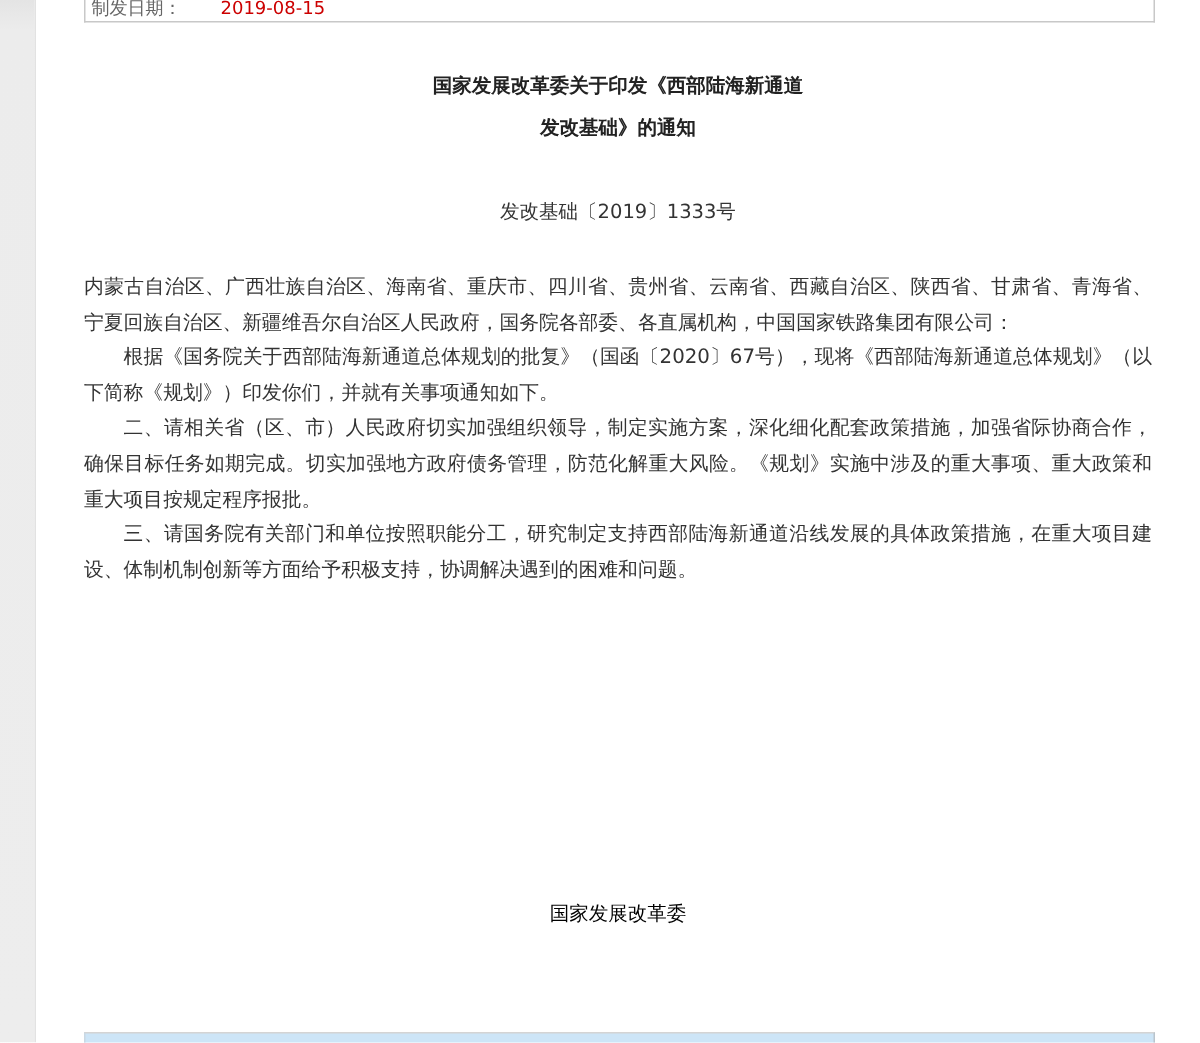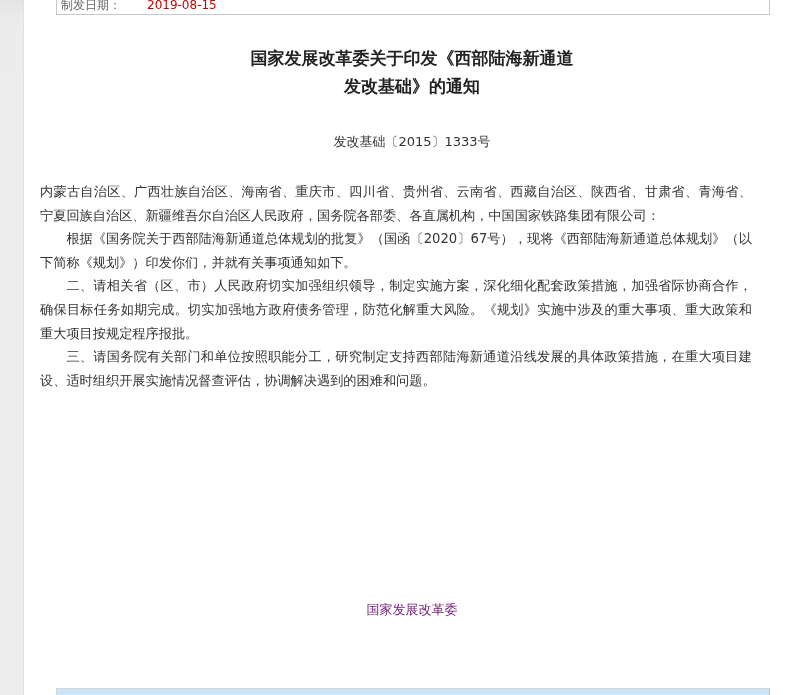--- a/index.html
+++ b/index.html
@@ -17,36 +17,36 @@
   .meta-box {
     position: absolute; left: 56px; top: -4px; width: 712px; height: 18px;
     border-left: 1px solid #c8c8c8; border-right: 1px solid #c8c8c8; border-bottom: 1px solid #c8c8c8;
     background: #ffffff;
     font-size: 12px; line-height: 18px;
   }
   .meta-label { position: absolute; left: 4px; top: 0; color: #666666; }
   .meta-value { position: absolute; left: 90px; top: 0; color: #cc0000; }
   .title {
     position: absolute; left: 56px; width: 712px; top: 44px;
-    text-align: center; font-size: 17px; font-weight: bold; line-height: 28px; color: #222222;
+    text-align: center; font-size: 13px; font-weight: bold; line-height: 28px; color: #222222;
   }
   .docno {
     position: absolute; left: 56px; width: 712px; top: 133px;
     text-align: center; font-size: 13px; line-height: 18px; color: #333333;
   }
   .body-text {
-    position: absolute; left: 40px; width: 712px; top: 180px;
+    position: absolute; left: 56px; width: 712px; top: 180px;
     font-size: 13.2px; line-height: 23.6px; color: #333333;
     text-align: justify;
   }
   .body-text p { margin: 0; }
   .body-text p.indent { text-indent: 2em; }
   .sign {
     position: absolute; left: 56px; width: 712px; top: 598px;
-    text-align: center; font-size: 13px; line-height: 23px; color: #701a75;
+    text-align: center; font-size: 13px; line-height: 23px; color: #000000;
   }
   .bottom-box {
     position: absolute; left: 56px; top: 688px; width: 712px; height: 10px;
     background: #cde5f7; border-top: 1px solid #d4d4d4; border-right: 1px solid #b9c4cc; border-left: 1px solid #c9d8e3;
   }
 </style>
 </head>
 <body>
 
 <div class="left-strip"></div>
@@ -54,26 +54,26 @@
 <div class="meta-box">
   <span class="meta-label">制发日期：</span>
   <span class="meta-value">2019-08-15</span>
 </div>
 
 <div class="title">
   <div>国家发展改革委关于印发《西部陆海新通道</div>
   <div>发改基础》的通知</div>
 </div>
 
-<div class="docno">发改基础〔2015〕1333号</div>
+<div class="docno">发改基础〔2019〕1333号</div>
 
 <div class="body-text">
   <p>内蒙古自治区、广西壮族自治区、海南省、重庆市、四川省、贵州省、云南省、西藏自治区、陕西省、甘肃省、青海省、宁夏回族自治区、新疆维吾尔自治区人民政府，国务院各部委、各直属机构，中国国家铁路集团有限公司：</p>
   <p class="indent">根据《国务院关于西部陆海新通道总体规划的批复》（国函〔2020〕67号），现将《西部陆海新通道总体规划》（以下简称《规划》）印发你们，并就有关事项通知如下。</p>
   <p class="indent">二、请相关省（区、市）人民政府切实加强组织领导，制定实施方案，深化细化配套政策措施，加强省际协商合作，确保目标任务如期完成。切实加强地方政府债务管理，防范化解重大风险。《规划》实施中涉及的重大事项、重大政策和重大项目按规定程序报批。</p>
-  <p class="indent">三、请国务院有关部门和单位按照职能分工，研究制定支持西部陆海新通道沿线发展的具体政策措施，在重大项目建设、适时组织开展实施情况督查评估，协调解决遇到的困难和问题。</p>
+  <p class="indent">三、请国务院有关部门和单位按照职能分工，研究制定支持西部陆海新通道沿线发展的具体政策措施，在重大项目建设、体制机制创新等方面给予积极支持，协调解决遇到的困难和问题。</p>
 </div>
 
 <div class="sign">
   <div>国家发展改革委</div>
 </div>
 
 <div class="bottom-box"></div>
 
 </body></html>

